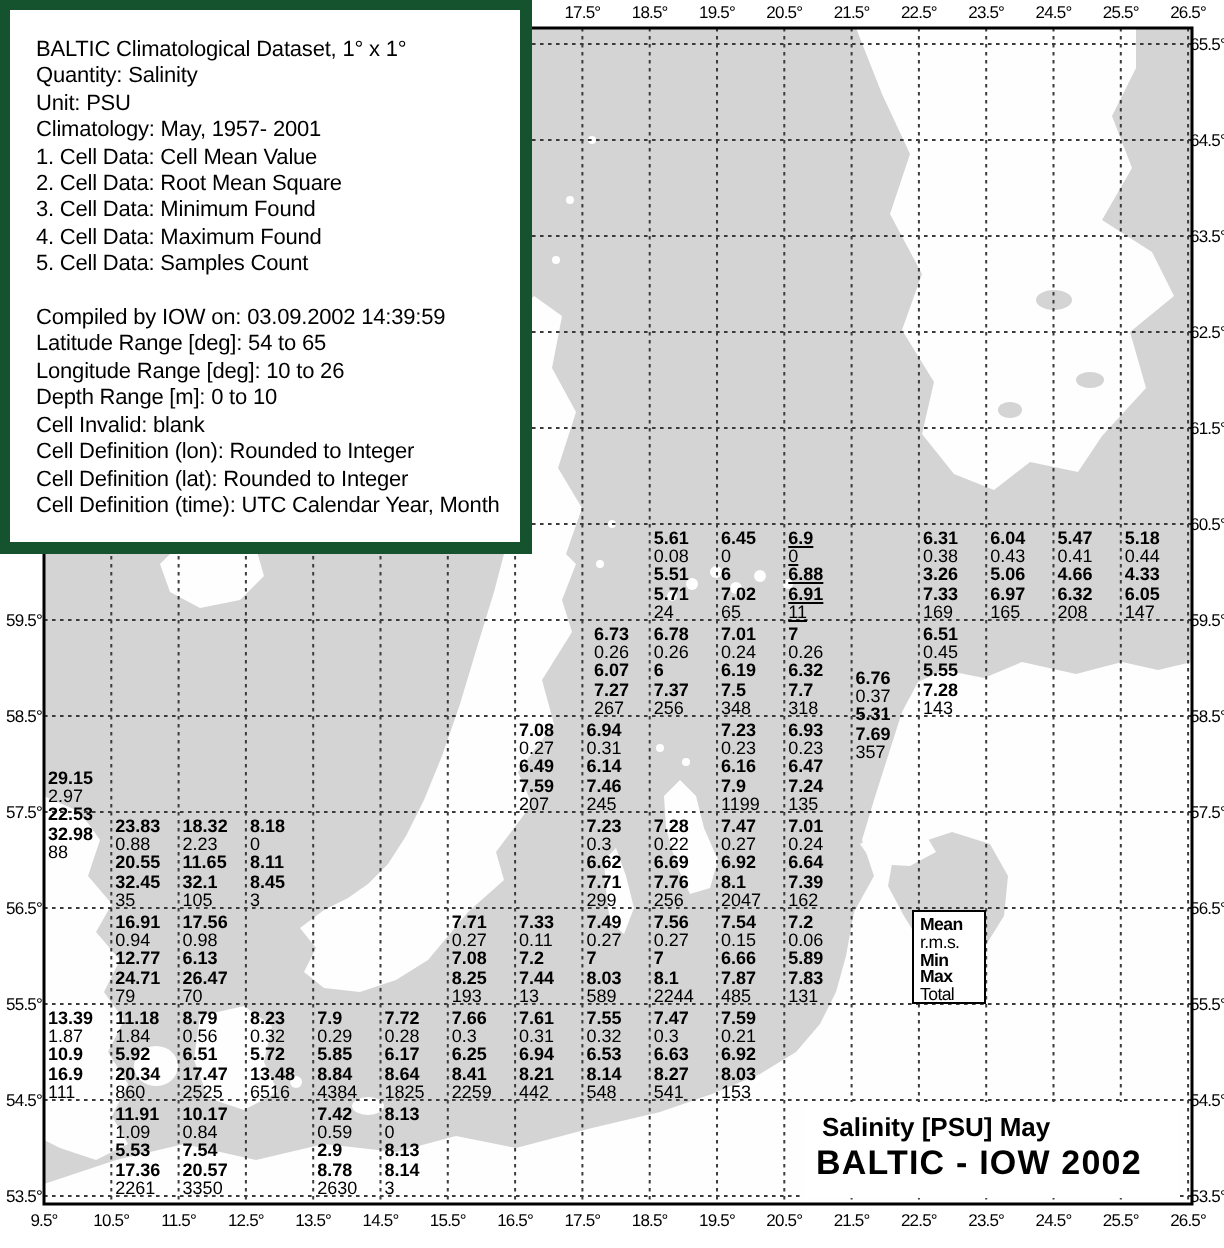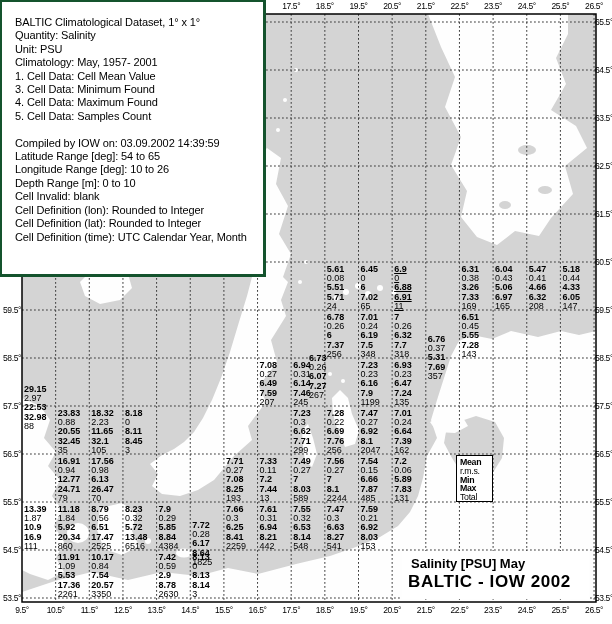--- a/index.html
+++ b/index.html
@@ -8,21 +8,21 @@
   #mapsvg{position:absolute;left:0;top:0;}
   .ax{position:absolute;font-size:8.5px;letter-spacing:-0.4px;white-space:nowrap;color:#000;}
   .ax-top{transform:translateX(-50%);top:1px;}
   .ax-bot{transform:translateX(-50%);top:605px;}
   .ax-left{width:21px;text-align:right;left:0;}
   .ax-right{left:595px;}
   .cell{position:absolute;font-size:9px;line-height:9.4px;white-space:nowrap;}
   .cell .b{font-weight:bold;}
   .cell .r{font-weight:normal;}
   #infobox{position:absolute;left:-1px;top:-1px;width:267px;height:278px;background:#ffffff;
-           border:3px solid #14532d;box-sizing:border-box;padding:14px 0 0 13px;}
+           border:6px solid #14532d;box-sizing:border-box;padding:14px 0 0 13px;}
   #infobox .il{font-size:11px;line-height:13.4px;letter-spacing:-0.1px;white-space:nowrap;}
   #legendbox{position:absolute;left:456px;top:455px;width:37px;height:47px;background:#ffffff;
              border:1px solid #000;box-sizing:border-box;padding:2px 0 0 3px;}
   #legendbox .ll{font-size:8.8px;line-height:8.8px;letter-spacing:-0.3px;}
   #legendbox .b{font-weight:bold;}
   #footer{position:absolute;left:402px;top:551px;width:187px;height:48px;background:#ffffff;}
   #footer-sub{position:absolute;left:9px;top:5px;font-size:13px;font-weight:bold;letter-spacing:0px;white-space:nowrap;}
   #footer-title{position:absolute;left:6px;top:21px;font-size:17px;font-weight:bold;letter-spacing:0.6px;white-space:nowrap;}
 </style>
 </head>
@@ -160,21 +160,21 @@
         <div class="b">6.32</div>
         <div class="r">208</div>
       </div>
       <div class="cell" style="left: 562.4px; top: 264.5px;">
         <div class="b">5.18</div>
         <div class="r">0.44</div>
         <div class="b">4.33</div>
         <div class="b">6.05</div>
         <div class="r">147</div>
       </div>
-      <div class="cell" style="left: 309px; top: 312.5px; margin-top: 41px;">
+      <div class="cell" style="left: 297px; top: 312.5px;">
         <div class="b">6.73</div>
         <div class="r">0.26</div>
         <div class="b">6.07</div>
         <div class="b">7.27</div>
         <div class="r">267</div>
       </div>
       <div class="cell" style="left: 326.85px; top: 312.5px;">
         <div class="b">6.78</div>
         <div class="r">0.26</div>
         <div class="b">6</div>
@@ -377,21 +377,21 @@
         <div class="b">13.48</div>
         <div class="r">6516</div>
       </div>
       <div class="cell" style="left: 158.6px; top: 504.5px;">
         <div class="b">7.9</div>
         <div class="r">0.29</div>
         <div class="b">5.85</div>
         <div class="b">8.84</div>
         <div class="r">4384</div>
       </div>
-      <div class="cell" style="left: 192.25px; top: 504.5px; margin-top: 16px;">
+      <div class="cell" style="left: 192.25px; top: 504.5px;">
         <div class="b">7.72</div>
         <div class="r">0.28</div>
         <div class="b">6.17</div>
         <div class="b">8.64</div>
         <div class="r">1825</div>
       </div>
       <div class="cell" style="left: 225.9px; top: 504.5px;">
         <div class="b">7.66</div>
         <div class="r">0.3</div>
         <div class="b">6.25</div>
@@ -506,20 +506,21 @@
       <div class="ax ax-right" style="top: 545px;">54.5°</div>
       <div class="ax ax-right" style="top: 593px;">53.5°</div>
     </div>
 
   <div id="infobox">
       <div class="il">BALTIC Climatological Dataset, 1° x 1°</div>
       <div class="il">Quantity: Salinity</div>
       <div class="il">Unit: PSU</div>
       <div class="il">Climatology: May, 1957- 2001</div>
       <div class="il">1. Cell Data: Cell Mean Value</div>
+      <div class="il">2. Cell Data: Root Mean Square</div>
       <div class="il">3. Cell Data: Minimum Found</div>
       <div class="il">4. Cell Data: Maximum Found</div>
       <div class="il">5. Cell Data: Samples Count</div>
       <div class="il">&nbsp;</div>
       <div class="il">Compiled by IOW on: 03.09.2002 14:39:59</div>
       <div class="il">Latitude Range [deg]: 54 to 65</div>
       <div class="il">Longitude Range [deg]: 10 to 26</div>
       <div class="il">Depth Range [m]: 0 to 10</div>
       <div class="il">Cell Invalid: blank</div>
       <div class="il">Cell Definition (lon): Rounded to Integer</div>

